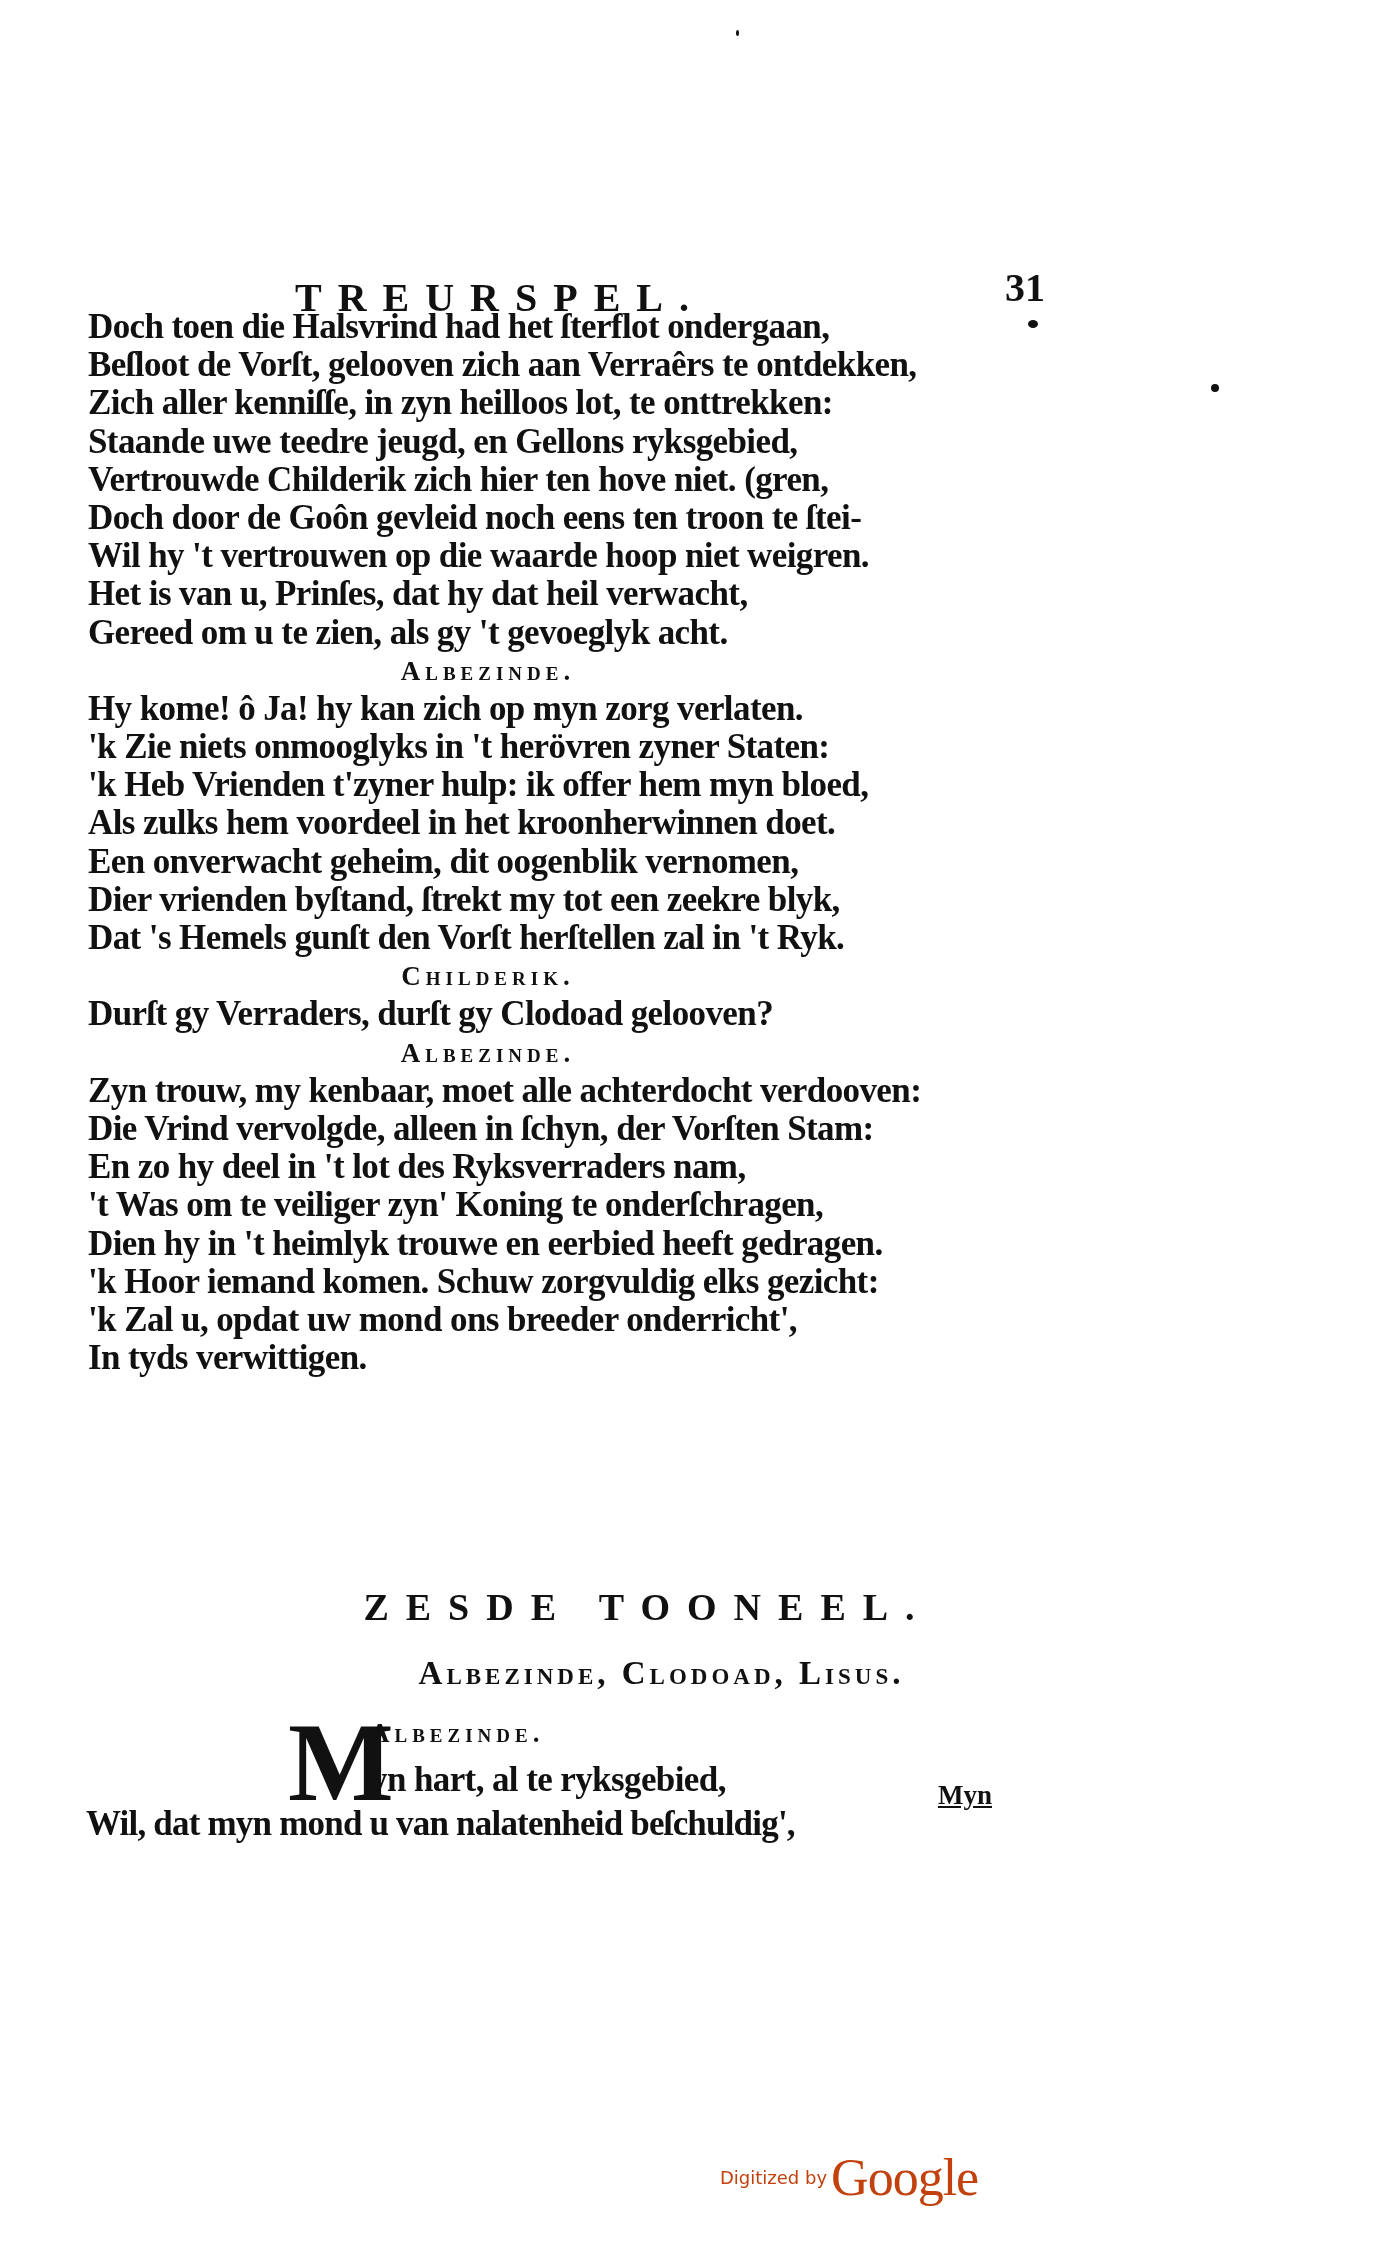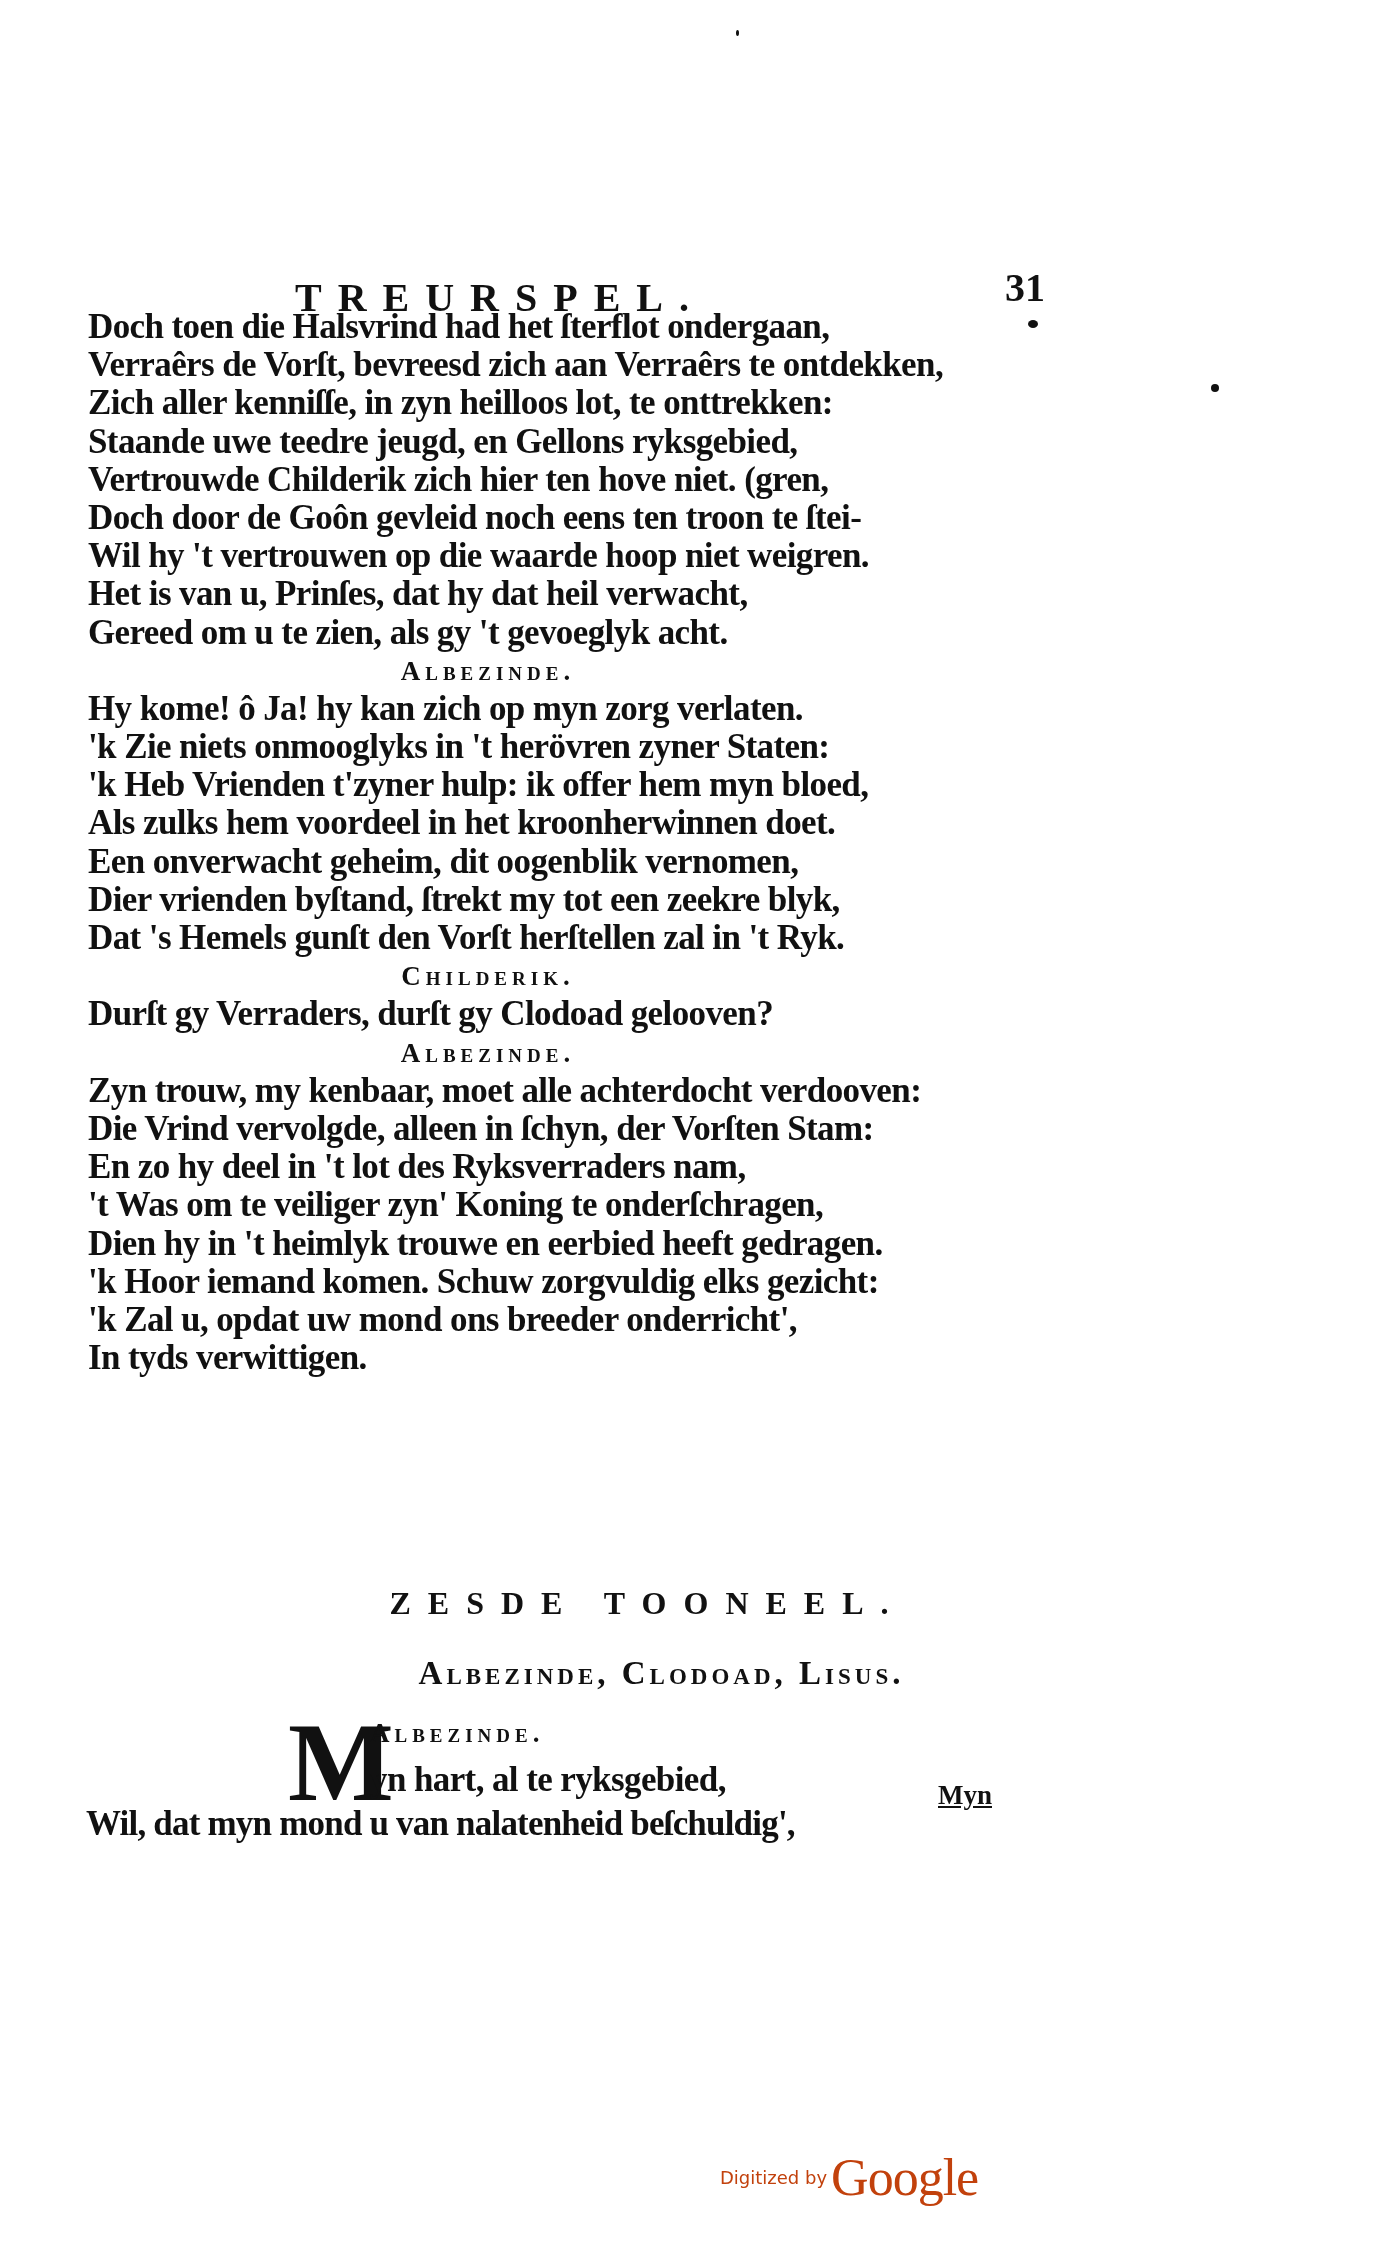--- a/index.html
+++ b/index.html
@@ -8,21 +8,21 @@
   .page { position:absolute; left:0; top:0; width:1399px; height:2257px; }
   .running-head { position:absolute; top:258px; left:0; width:1399px; height:50px; }
   .running-title { position:absolute; left:250px; width:500px; text-align:center;
                    font-size:40px; font-weight:bold; letter-spacing:16px; top:0;margin-top:16px; }
   .page-number { position:absolute; left:1005px; top:6px; font-size:40px; font-weight:bold; }
   .text-block { position:absolute; left:88px; top:308px; width:960px; }
   .line { height:38.2px; line-height:38px; font-size:35px; white-space:nowrap; font-weight:bold; letter-spacing:-0.6px; }
   .speaker { height:38.2px; line-height:38px; text-align:center; font-size:27px;
              font-variant:small-caps; font-weight:bold; letter-spacing:5px; padding-right:160px; }
   .scene-heading { position:absolute; left:0; width:1399px; text-align:center; font-weight:bold; }
-  .scene-title { top:1585px; font-size:32px; letter-spacing:17px; padding-right:104px; box-sizing:border-box; }
+  .scene-title { top:1585px; font-size:38px; letter-spacing:17px; padding-right:104px; box-sizing:border-box; }
   .scene-cast { top:1655px; font-size:33px; font-variant:small-caps; letter-spacing:4px; padding-right:76px; box-sizing:border-box; }
   .dropcap-block { position:absolute; left:0; top:1712px; width:1399px; }
   .dropcap { position:absolute; left:288px; top:0; font-size:112px; line-height:100px; font-weight:bold; }
   .dc-speaker { position:absolute; left:370px; top:6px; font-size:27px; font-variant:small-caps;
                 font-weight:bold; letter-spacing:5px; }
   .dc-line1 { position:absolute; left:370px; top:48px; font-size:35px; font-weight:bold; letter-spacing:-0.6px; }
   .dc-line2 { position:absolute; left:86px; top:92px; font-size:35px; font-weight:bold; letter-spacing:-0.8px; }
   .catchword { position:absolute; left:938px; top:1780px; font-size:27px; font-weight:bold;text-decoration:underline; }
   .speck { position:absolute; background:#111; border-radius:50%; }
   .watermark { position:absolute; left:720px; top:2148px; color:#c2410c; white-space:nowrap; }
@@ -34,21 +34,21 @@
 
 <div class="page">
 
   <div class="running-head">
     <div class="running-title">TREURSPEL.</div>
     <div class="page-number">31</div>
   </div>
 
   <div class="text-block" id="text-block">
       <div class="line">Doch toen die Halsvrind had het ſterflot ondergaan,</div>
-      <div class="line">Verraêrs de Vorſt, bevreesd zich aan Verraêrs te ontdekken,</div>
+      <div class="line">Beſloot de Vorſt, gelooven zich aan Verraêrs te ontdekken,</div>
       <div class="line">Zich aller kenniſſe, in zyn heilloos lot, te onttrekken:</div>
       <div class="line">Staande uwe teedre jeugd, en Gellons ryksgebied,</div>
       <div class="line">Vertrouwde Childerik zich hier ten hove niet.     (gren,</div>
       <div class="line">Doch door de Goôn gevleid noch eens ten troon te ſtei-</div>
       <div class="line">Wil hy 't vertrouwen op die waarde hoop niet weigren.</div>
       <div class="line">Het is van u, Prinſes, dat hy dat heil verwacht,</div>
       <div class="line">Gereed om u te zien, als gy 't gevoeglyk acht.</div>
       <div class="speaker">Albezinde.</div>
       <div class="line">Hy kome! ô Ja! hy kan zich op myn zorg verlaten.</div>
       <div class="line">'k Zie niets onmooglyks in 't herövren zyner Staten:</div>

